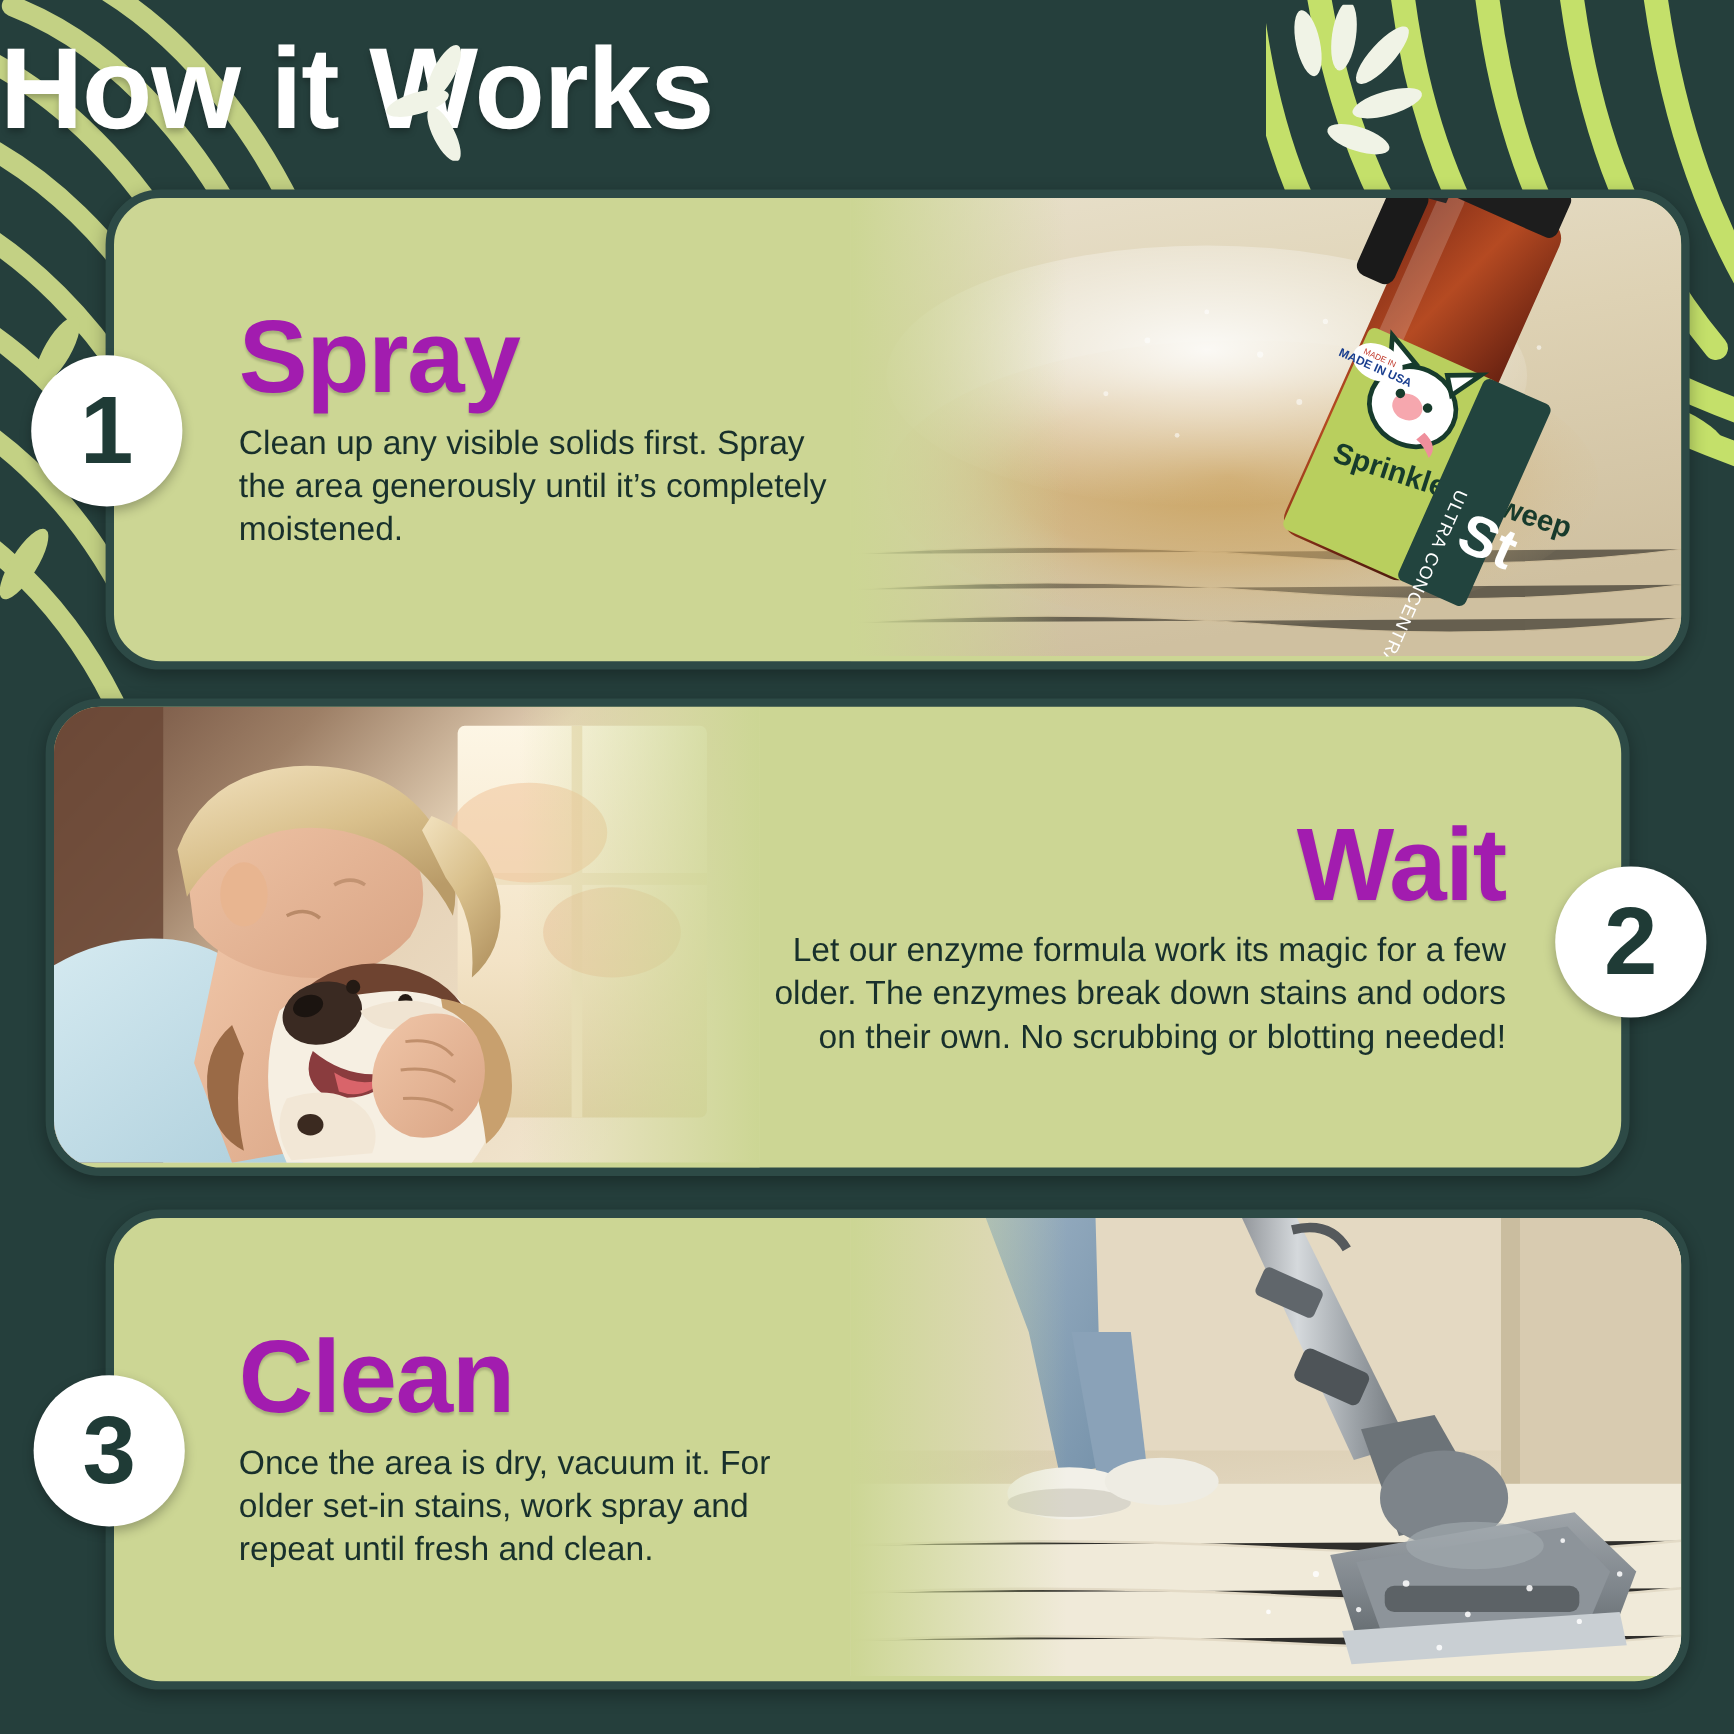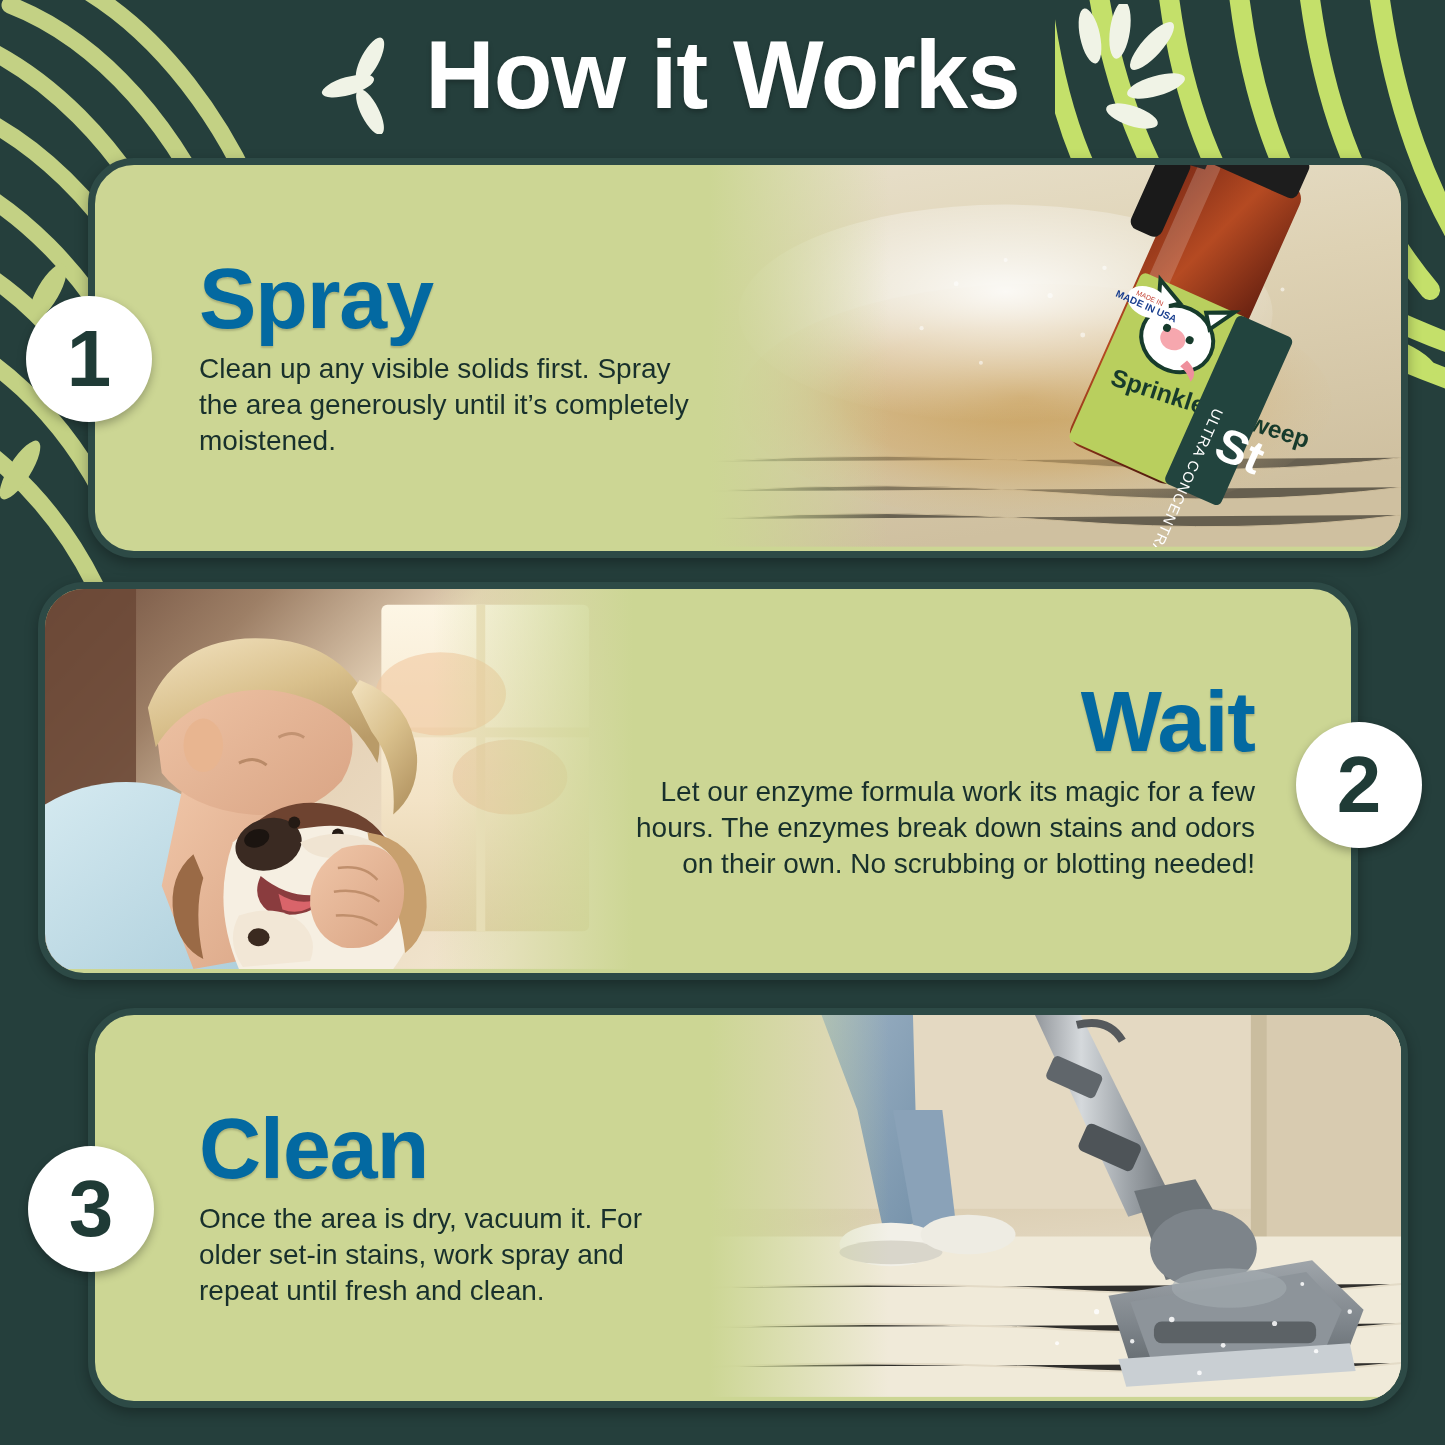--- a/index.html
+++ b/index.html
@@ -12,21 +12,21 @@
   }
 
   
   .deco { position:absolute; top:0; pointer-events:none; }
   .deco-left  { left:-20px;  width:360px; height:620px; }
   .deco-right { right:-10px; width:400px; height:520px; }
 
   
   .header {
     position:absolute; top:0; left:0; width:1445px; height:150px;
-    display:flex; align-items:center; justify-content:center;
+    display:flex; align-items:center; 
   }
   .title {
     color:#ffffff;
     font-size:96px;
     font-weight:bold;
     letter-spacing:-1px;
     line-height:1;
     position:relative;
     z-index:3;
     text-shadow:0 3px 5px rgba(0,0,0,.25);
@@ -53,21 +53,21 @@
   .pane-photo { position:relative; }
 
   
   .layout-a .pane-text  { width:47%; padding:0 0 0 104px; align-items:flex-start; text-align:left; }
   .layout-a .pane-photo { width:53%; }
   
   .layout-b .pane-photo { width:45%; }
   .layout-b .pane-text  { width:55%; padding:0 96px 0 0; align-items:flex-end; text-align:right; }
 
   .heading {
-    color:#0369a1;
+    color:#a21caf;
     font-weight:bold;
     font-size:86px;
     line-height:.98;
     letter-spacing:-1px;
     margin-bottom:10px;
     text-shadow:0 2px 2px rgba(0,0,0,.18);
   }
   .body-text {
     color:#18302c;
     font-size:28px;
@@ -334,21 +334,21 @@
           <path d="M296 282 Q 322 278 336 294"></path>
           <path d="M292 306 Q 320 302 338 316"></path>
           <path d="M294 330 Q 320 328 336 340"></path>
         </g>
       </svg>
       <div class="blend-right"></div>
     </div>
 
     <div class="pane-text">
       <div class="heading">Wait</div>
-      <div class="body-text">Let our enzyme formula work its magic for a few hours. The enzymes break down stains and odors on their own. No scrubbing or blotting needed!</div>
+      <div class="body-text">Let our enzyme formula work its magic for a few older. The enzymes break down stains and odors on their own. No scrubbing or blotting needed!</div>
     </div>
 
   </div>
 </div>
 <div class="badge" id="badge2">2</div>
 
 <div class="card" id="card3">
   <div class="card-inner layout-a">
 
     <div class="pane-text">

